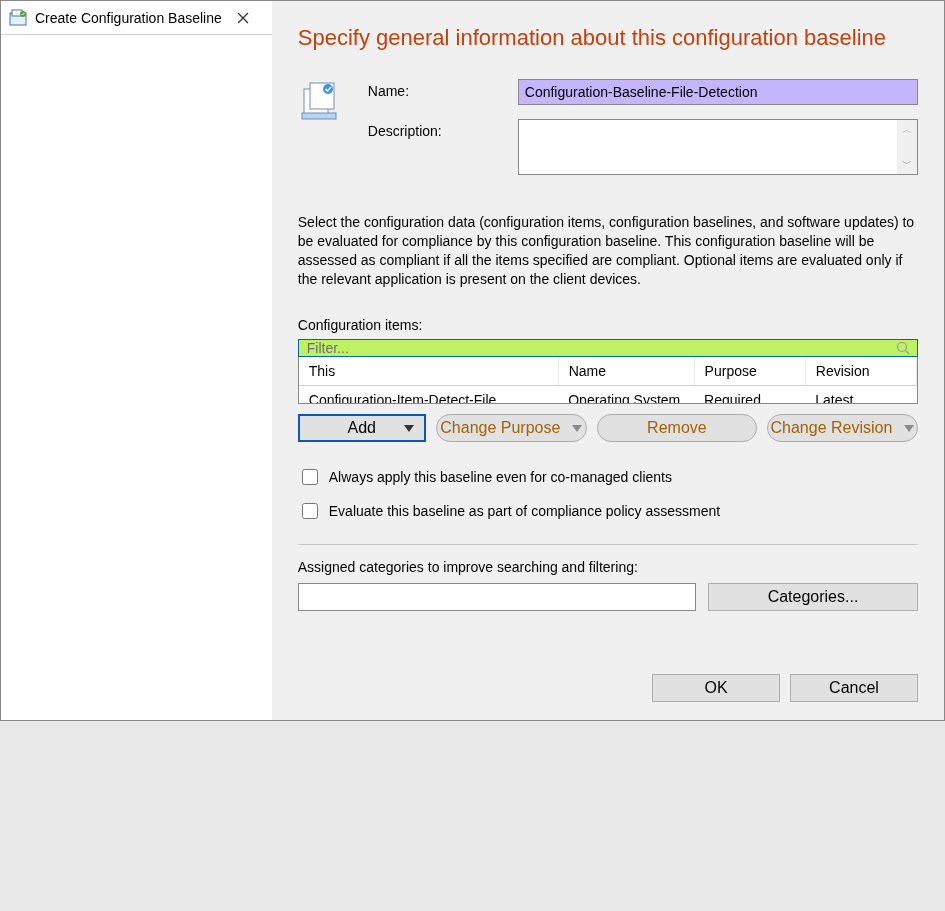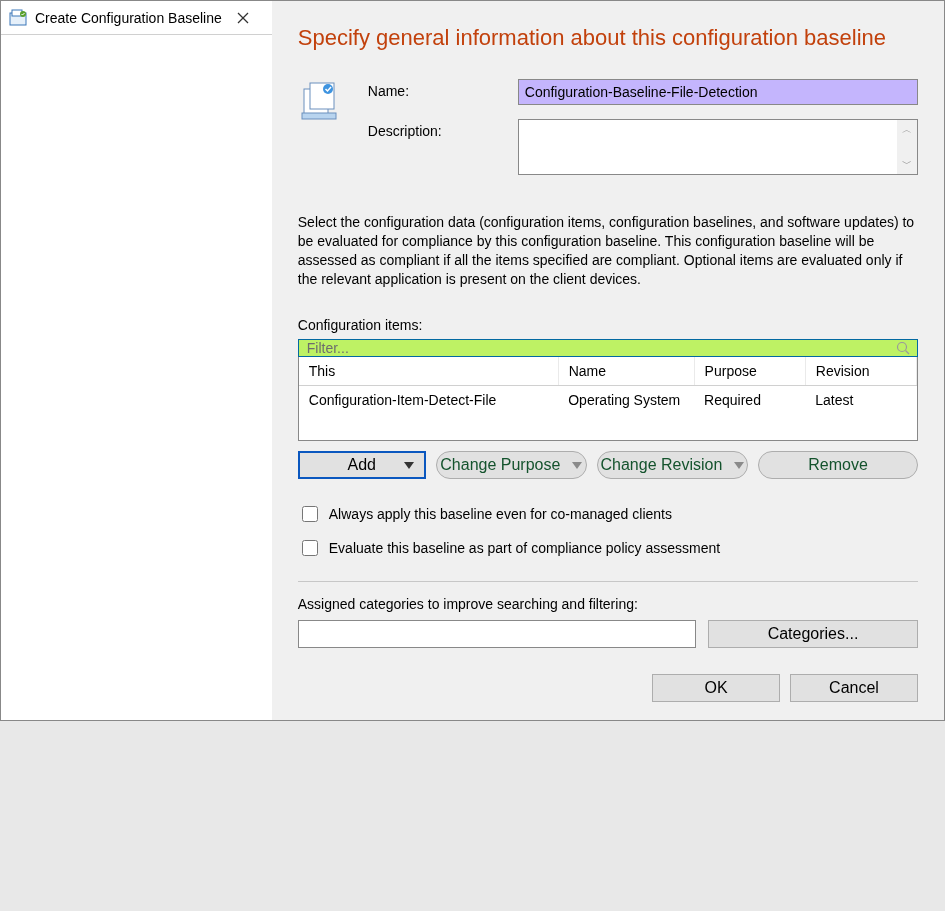--- a/index.html
+++ b/index.html
@@ -173,21 +173,21 @@
     align-items:center;
     justify-content:center;
     gap:4px;
     font-size:16px;
     border:1px solid #adadad;
     background:#e1e1e1;
     color:#000;
     cursor:default;
     user-select:none;
   }
-  .btn.disabled { color:#14532d;border-radius:14px; }
+  .btn.disabled { color:#a16207;border-radius:14px; }
   .btn.add {
     width:128px;
     border:2px solid #0a57bf;
     background:#e1e1e1;
     color:#000;
     justify-content:center;
     position:relative;
   }
   .btn.add .caret {
     position:absolute; right:10px;
@@ -213,35 +213,35 @@
     accent-color:#000;
   }
   hr.sep {
     border:none;
     border-top:1px solid #c7c7c7;
     margin:10px 0 14px 0;
   }
   .cat-label { font-size:14px; margin-bottom:8px; }
   .cat-row {
     display:flex; gap:12px; align-items:center;
-    margin-bottom:20px;
+    margin-bottom:29px;
     justify-content:flex-end;
   }
   .cat-row input[type=text]{
     flex:1; height:28px;
     border:1px solid #888; background:#fff;
     padding:2px 6px; font-family:inherit; font-size:14px;
   }
   .cat-row .btn { width:210px; }
   .footer {
     display:flex; justify-content:flex-end; gap:10px;
     margin-top:auto;
     padding-top:6px;
   }
-  .footer .btn { width:128px; }
+  .footer .btn { width:128px;margin-top:28px; }
 </style>
 </head>
 <body>
 
 <div class="window">
 
   <div class="titlebar">
     <span class="titlebar-icon">
       <svg viewBox="0 0 20 20">
         <rect x="1" y="5" width="16" height="12" fill="#e6f0fa" stroke="#3b76b8"></rect>
@@ -334,26 +334,26 @@
 
     <div class="btn-row">
       <div class="btn add">
         <span>Add</span>
         <span class="caret"></span>
       </div>
       <div class="btn wide disabled">
         <span>Change Purpose</span>
         <span class="caret gray" style="margin-left:8px"></span>
       </div>
+      <div class="btn disabled" style="width:160px">
+        <span>Remove</span>
+      </div>
       <div class="btn wide disabled">
         <span>Change Revision</span>
         <span class="caret gray" style="margin-left:8px"></span>
-      </div>
-      <div class="btn disabled" style="width:160px">
-        <span>Remove</span>
       </div>
     </div>
 
     <label class="check-row">
       <input type="checkbox" style="">
       <span>Always apply this baseline even for co-managed clients</span>
     </label>
     <label class="check-row">
       <input type="checkbox" style="">
       <span>Evaluate this baseline as part of compliance policy assessment</span>

